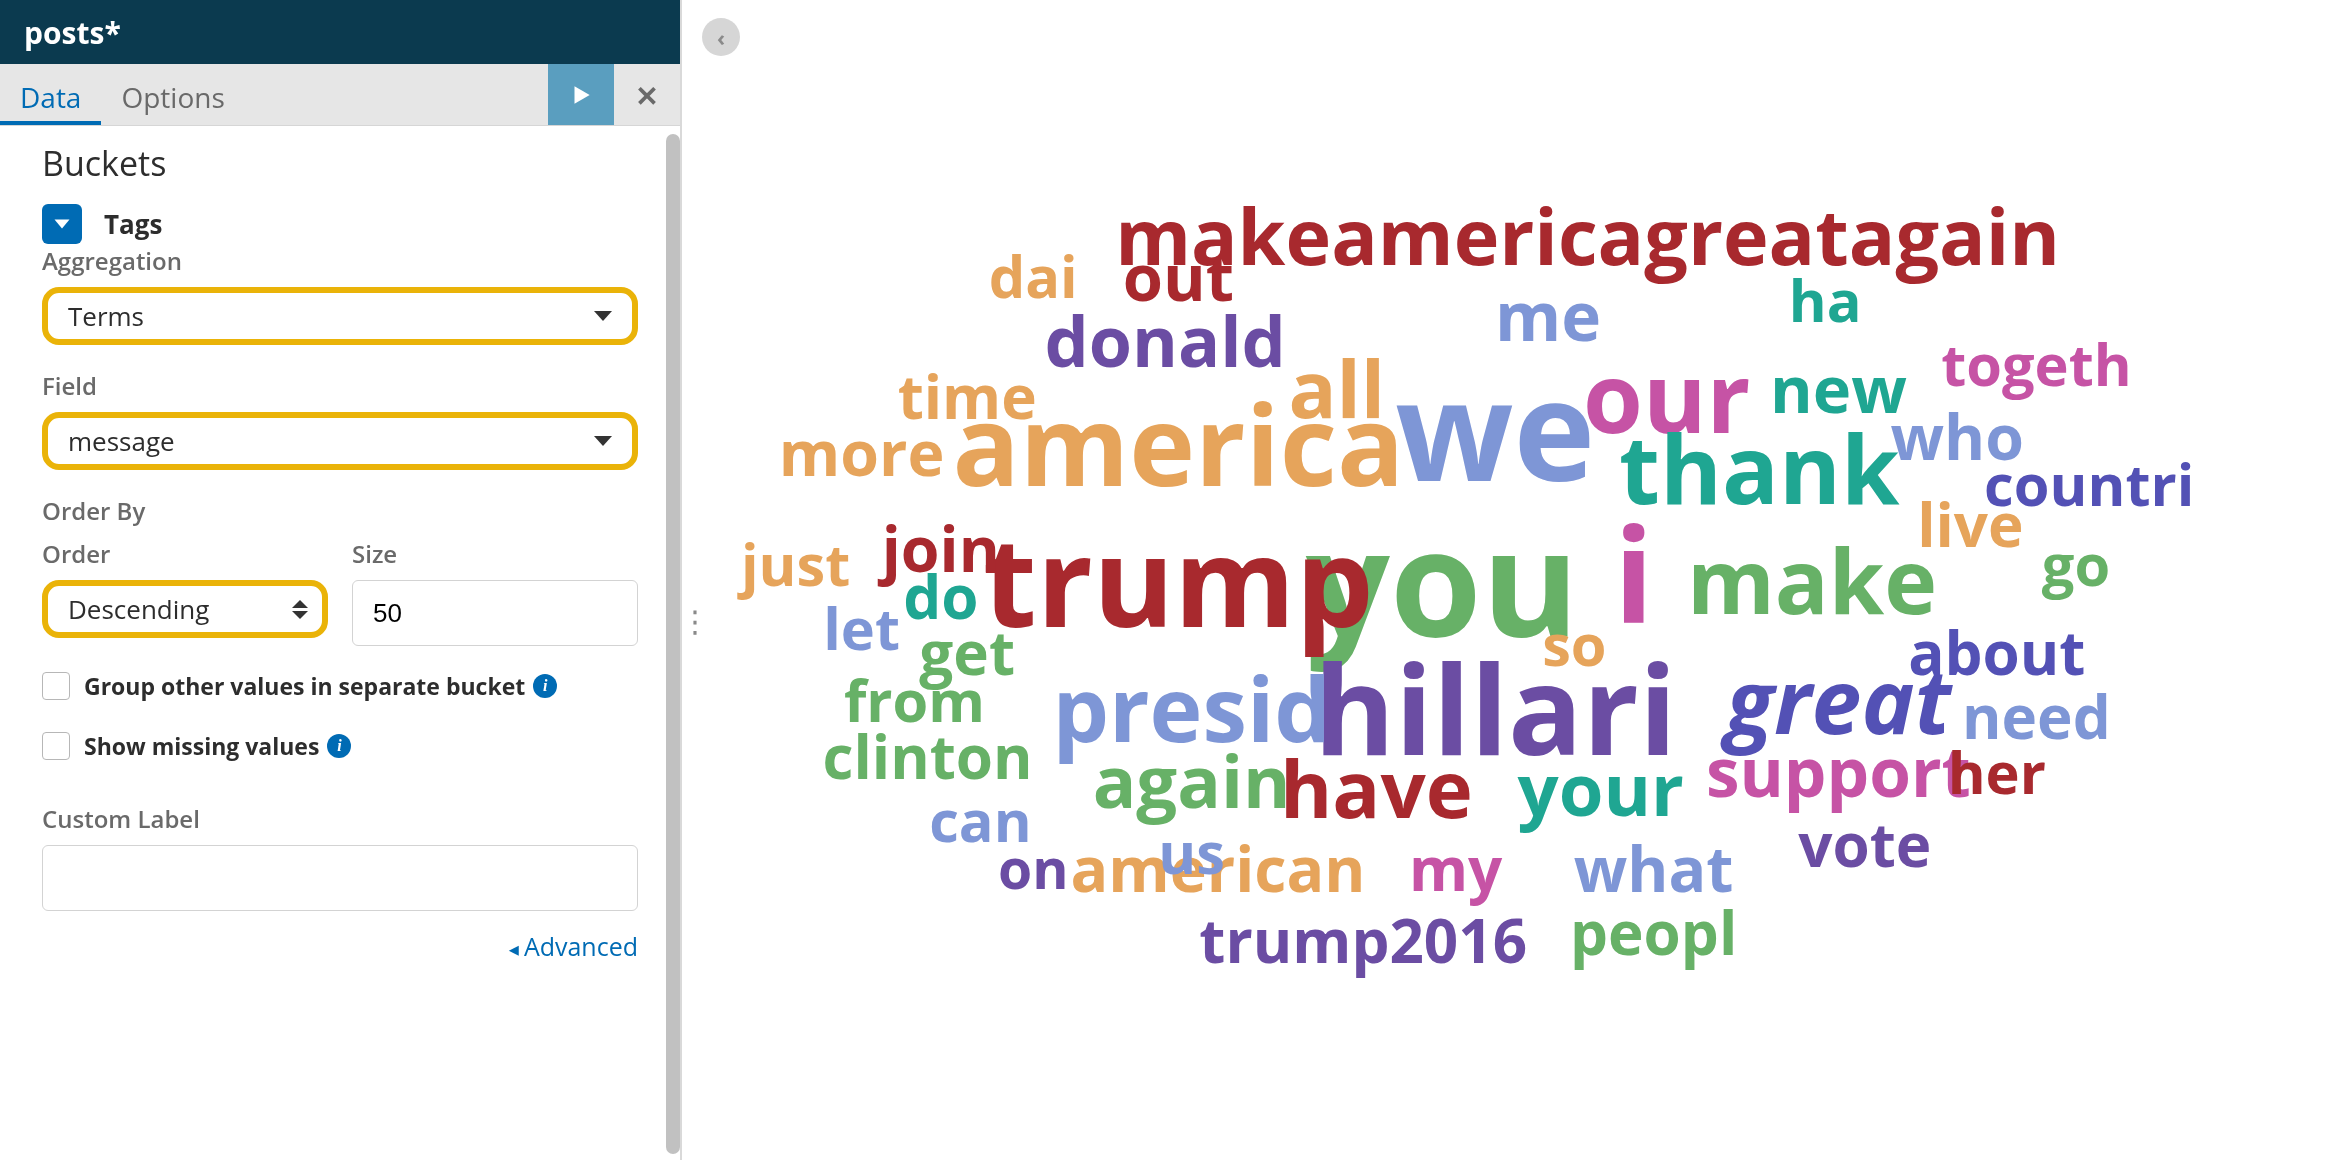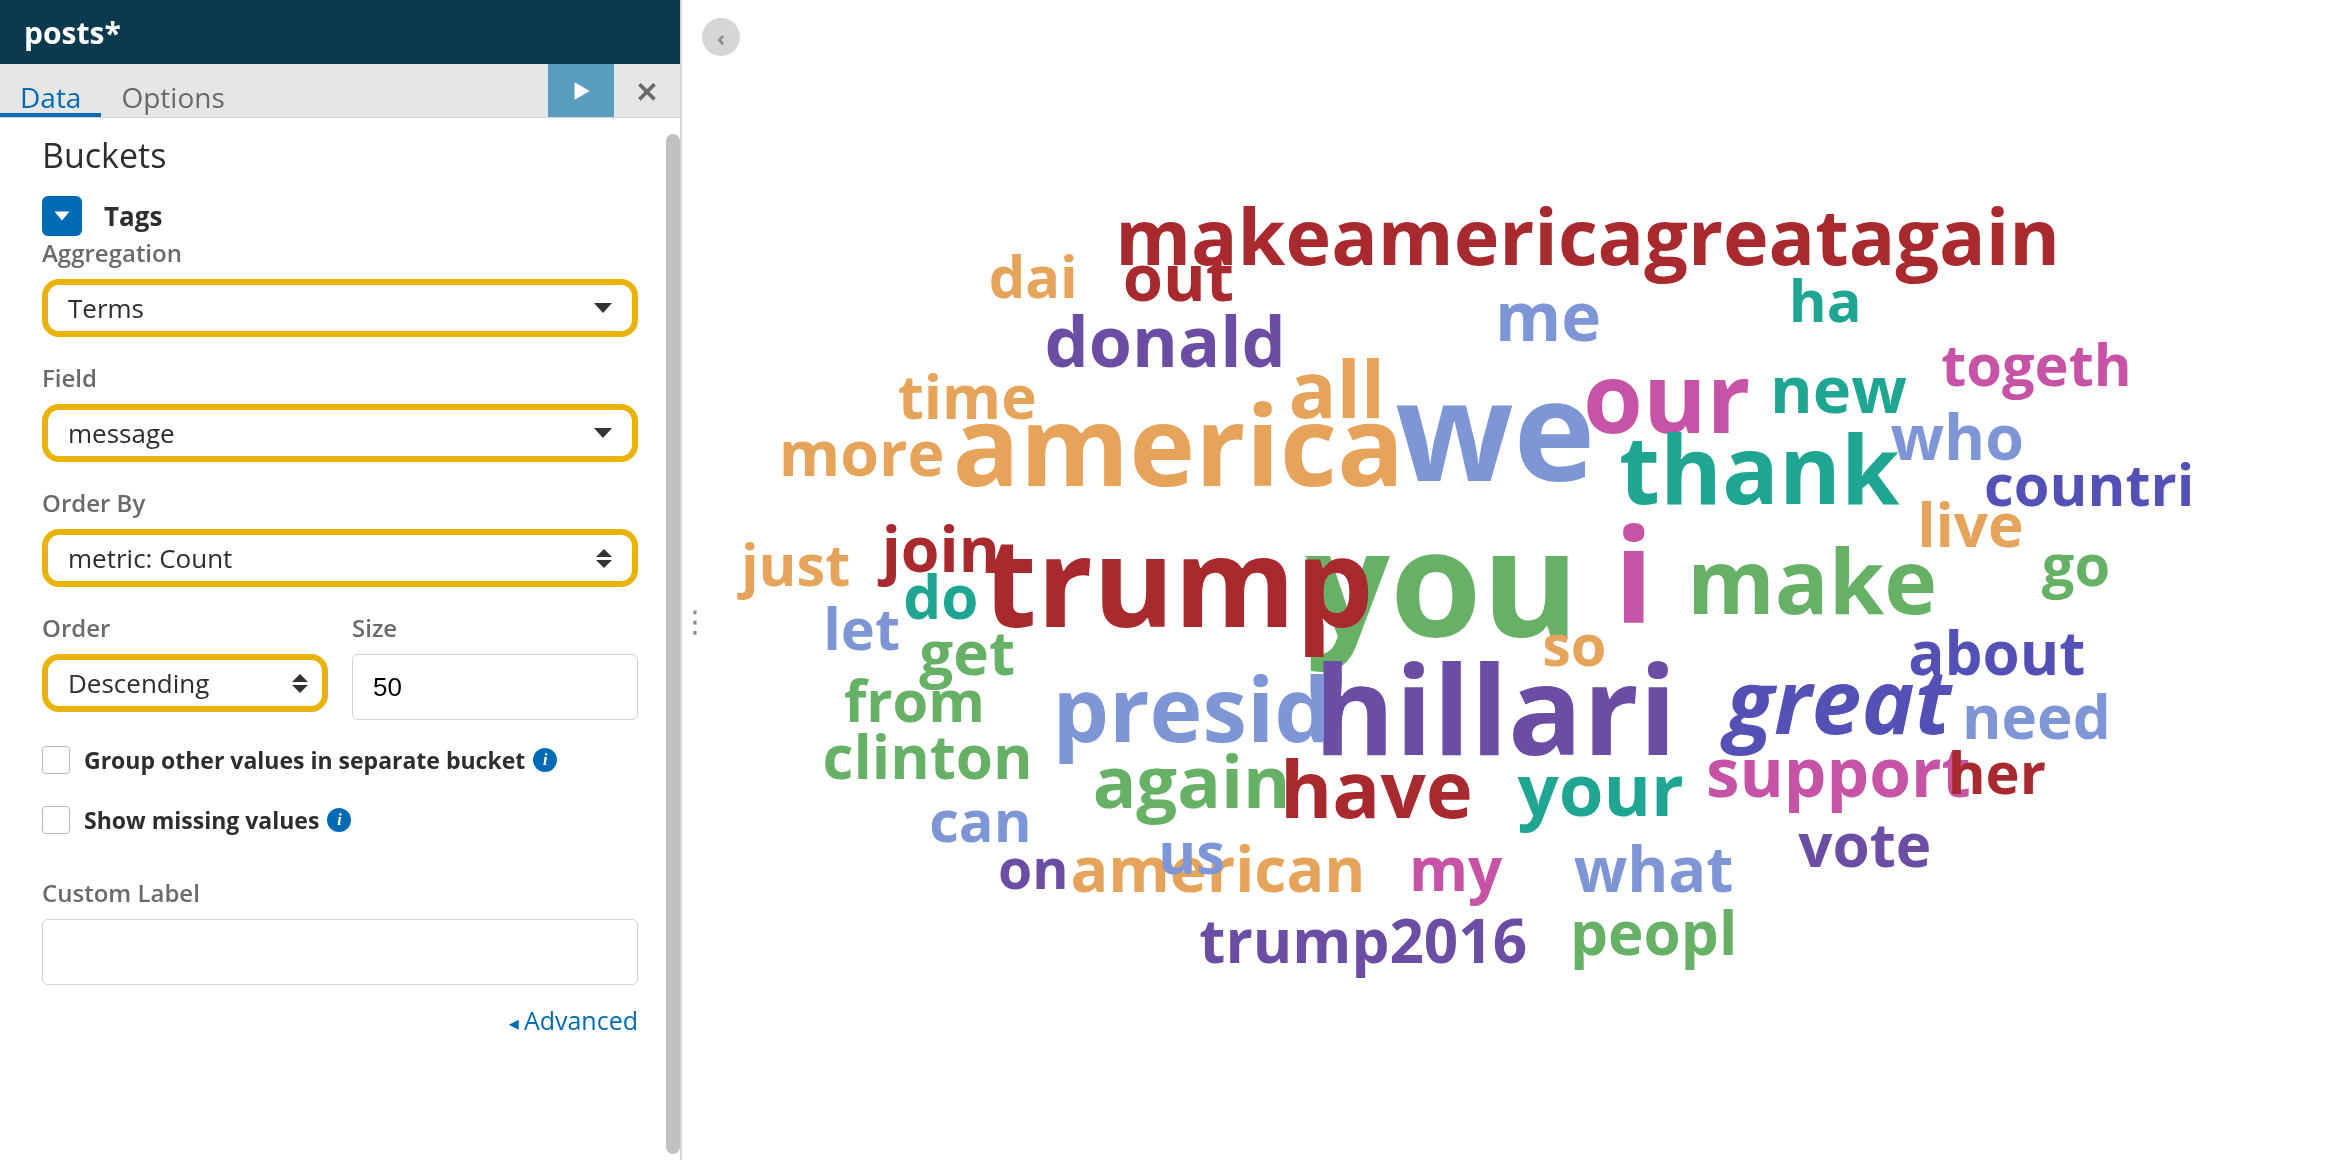--- a/index.html
+++ b/index.html
@@ -1,20 +1,20 @@
 <!DOCTYPE html>
 <html><head>
 <meta charset="utf-8">
 <style>
 * { box-sizing: border-box; margin: 0; padding: 0; }
 body { font-family: "Open Sans", -apple-system, BlinkMacSystemFont, "Segoe UI", Helvetica, Arial, sans-serif; background: #fff; width: 2350px; height: 1160px; overflow: hidden; }
 .app { display: flex; height: 100%; }
 .sidebar { width: 682px; height: 100%; display: flex; flex-direction: column; border-right: 2px solid #d9d9d9; position: relative; }
 .titlebar { background: #0b3a4f; color: #fff; padding: 12px 24px; font-size: 30px; font-weight: 700; height: 64px; display: flex; align-items: center; }
-.tabs-row { background: #e6e6e6; display: flex; align-items: stretch; height: 54px; border-bottom: 1px solid #d6d6d6; }
+.tabs-row { background: #e6e6e6; display: flex; align-items: stretch; height: 62px; border-bottom: 1px solid #d6d6d6; }
 .tab { padding: 14px 20px 10px 20px; font-size: 28px; color: #696969; cursor: pointer; border-bottom: 4px solid transparent; }
 .tab.active { color: #006bb4; border-bottom-color: #006bb4; }
 .tab-spacer { flex: 1; }
 .run-btn { width: 66px; background: #5a9ebf; display: flex; align-items: center; justify-content: center; cursor: pointer; }
 .run-btn svg { width: 26px; height: 26px; fill: #fff; }
 .close-btn { width: 66px; display: flex; align-items: center; justify-content: center; cursor: pointer; color: #6a6a6a; font-size: 28px; font-weight: 700; }
 .panel-body { padding: 14px 42px 0 42px; overflow-y: auto; flex: 1; position: relative; }
 .scrollbar-track { position: absolute; right: 0; top: 134px; width: 14px; height: 1020px; background: transparent; }
 .scrollbar-thumb { position: absolute; right: 0; top: 0; width: 14px; height: 1020px; background: #c1c1c1; border-radius: 7px; }
 .section-title { font-size: 34px; color: #2d2d2d; margin-bottom: 18px; }
@@ -86,27 +86,20 @@
         <span class="caret"></span>
       </div>
 
       <div class="field-label">Field</div>
       <div class="form-control select">
         <span>message</span>
         <span class="caret"></span>
       </div>
 
       <div class="field-label">Order By</div>
-      <div class="form-control select">
-        <span>metric: Count</span>
-        <span class="sort-icon">
-            <span class="up"></span>
-            <span class="down"></span>
-          </span>
-      </div>
 
       <div class="row">
         <div class="col col-narrow">
           <div class="field-label">Order</div>
           <div class="form-control select" style="padding-right:14px;">
             <span>Descending</span>
             <span class="sort-icon">
                 <span class="up"></span>
                 <span class="down"></span>
               </span>

